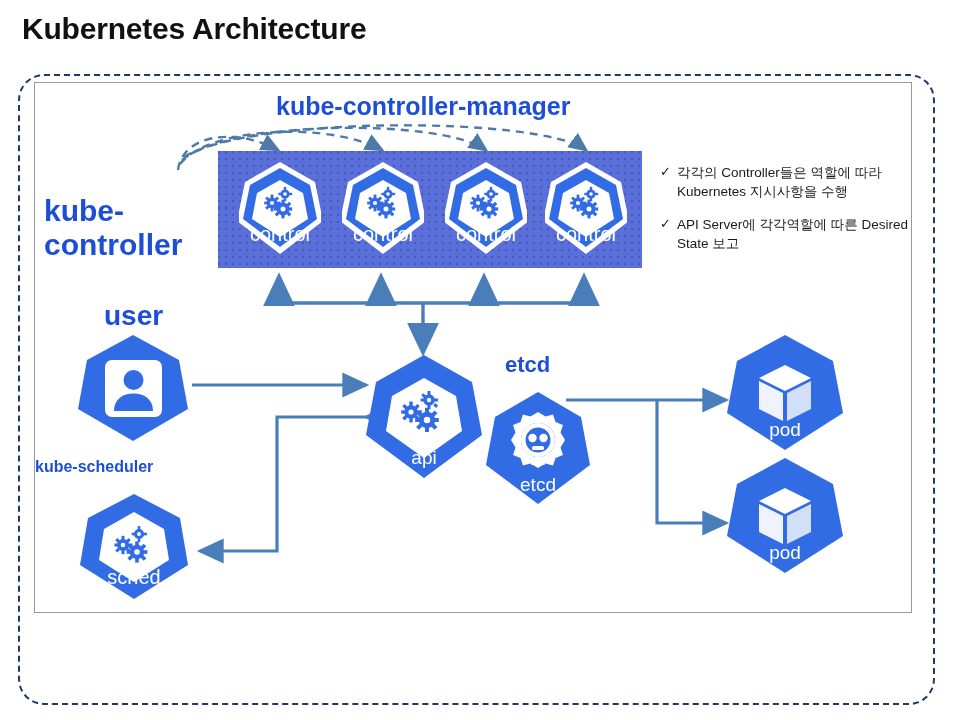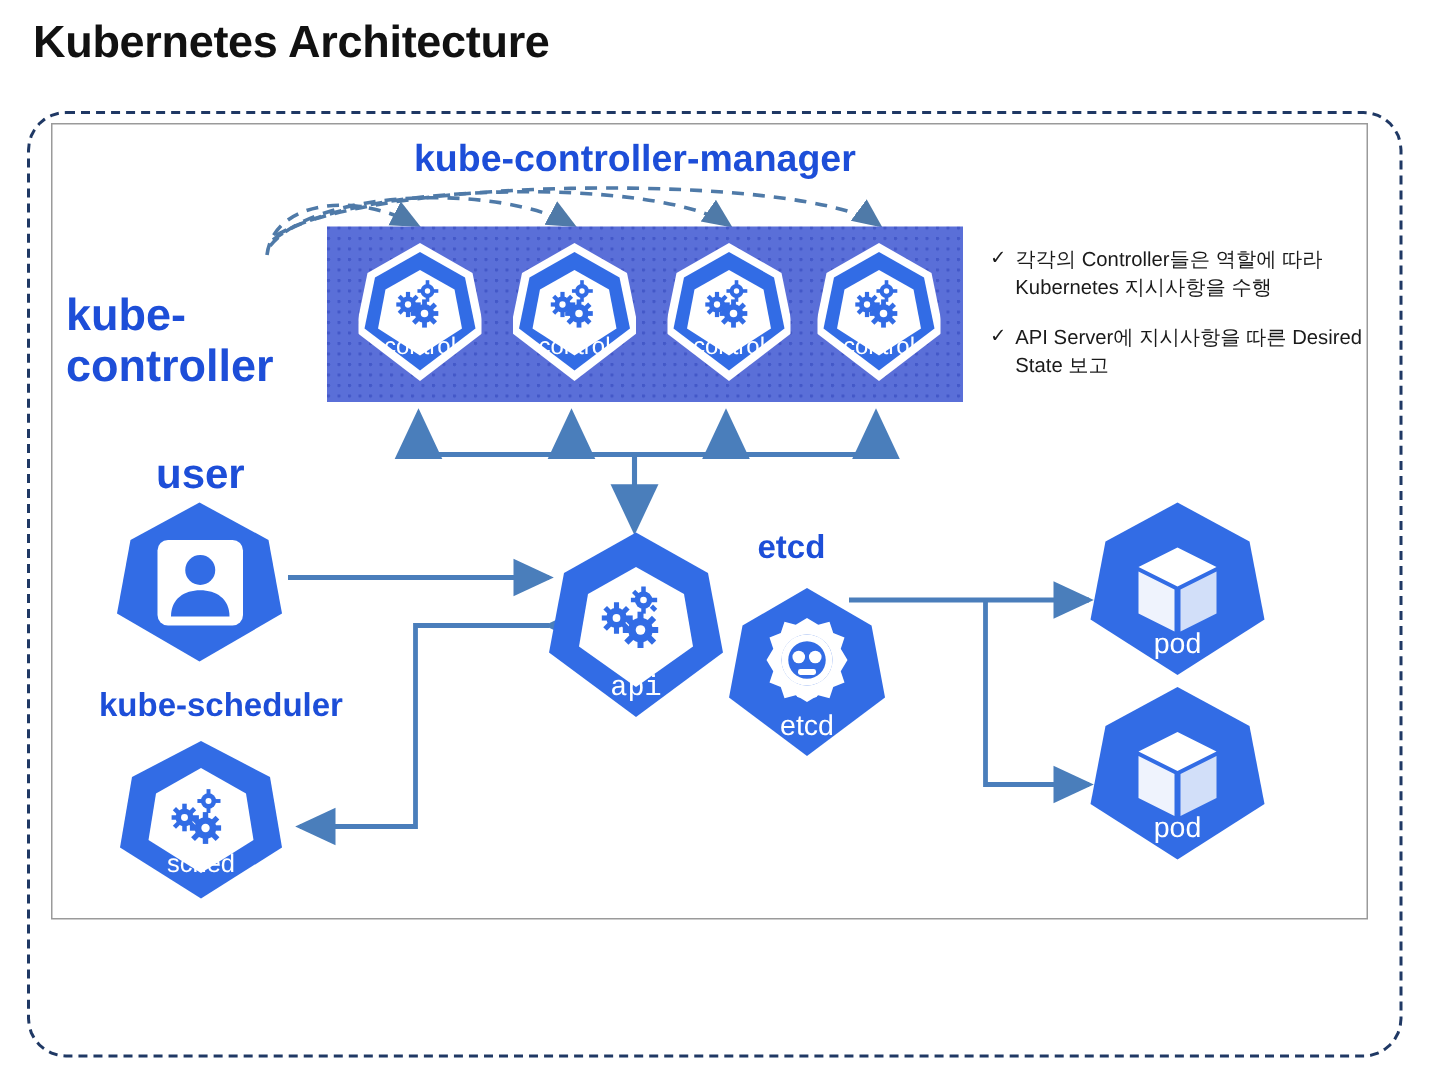--- a/index.html
+++ b/index.html
@@ -31,32 +31,32 @@
     background-image:radial-gradient(circle at 1px 1px, rgba(40,60,180,.45) 1.1px, transparent 1.3px);
     background-size:7px 7px;
   }
 
   .lbl{position:absolute;font-weight:bold;color:#1d4ed8;white-space:pre;line-height:1.12;}
   .lbl-kcm{left:276px;top:92px;font-size:25px;}
   .lbl-kc{left:44px;top:152px;font-size:30px;margin-top:42px;}
   .lbl-user{left:104px;top:300px;font-size:28px;}
   .lbl-apisrv{left:437px;top:321px;font-size:22px;}
   .lbl-etcd{left:505px;top:353px;font-size:22px;}
-  .lbl-sched{left:35px;top:458px;font-size:22px;margin-left:31px;}
+  .lbl-sched{left:35px;top:458px;font-size:16px;}
 
   .notes{position:absolute;left:660px;top:163px;width:250px;color:#1a1a1a;font-size:13.5px;line-height:1.42;}
   .note{display:flex;gap:6px;margin-bottom:14px;}
   .note .chk{flex:0 0 auto;font-size:13px;line-height:1.42;}
   .note .txt{flex:1 1 auto;}
 
   .hept{position:absolute;}
   .hept svg{display:block;width:100%;height:100%;}
   .hept-cap{
     position:absolute;left:0;right:0;text-align:center;color:#ffffff;
-    font-size:16px;font-weight:normal;pointer-events:none;
+    font-size:20px;font-weight:normal;pointer-events:none;
   }
 
   .svg-layer{position:absolute;left:0;top:0;width:960px;height:720px;pointer-events:none;}
 </style>
 </head>
 <body>
 
 <div id="stage">
 
   <div class="page-title">Kubernetes Architecture</div>
@@ -289,21 +289,21 @@
       <polygon points="59,2 105,27 114,76 59,108 4,76 13,27" fill="#326ce5"></polygon>
       <rect x="31" y="27" width="57" height="57" rx="7" fill="#ffffff"></rect>
       <g fill="#326ce5">
         <circle cx="59.5" cy="47" r="10"></circle>
         <path d="M40,78 C40,66 49,60.5 59.5,60.5 C70,60.5 79,66 79,78 Z"></path>
       </g>
     </svg>
     <div class="hept-cap" style="top:78px;"></div>
   </div>
 
-  <div class="hept" style="left:366px;top:352px;width:116px;height:130px;font-family:Liberation Mono, monospace;">
+  <div class="hept" style="left:366px;top:352px;width:116px;height:130px;">
     <svg viewBox="0 0 116 130">
       <polygon points="58,3 106,30 116,83 58,126 0,83 10,30" fill="#326ce5"></polygon>
       <polygon points="58,26 90,44 96,79 58,106 20,79 26,44" fill="#ffffff"></polygon>
       <g fill="#326ce5">
         <circle cx="45" cy="60" r="6.8"></circle>
           <circle cx="45" cy="60" r="2.6" fill="#ffffff"></circle>
         <g>
             <rect x="43.3" y="49.5" width="3.4" height="5"></rect>
             <rect x="43.3" y="65.5" width="3.4" height="5"></rect>
            <rect x="35.2" y="58.3" width="5" height="3.4"></rect>
@@ -391,21 +391,21 @@
             <rect x="57.2" y="65.7" width="3.6" height="4.9"></rect>
            <rect x="48.6" y="58.2" width="4.9" height="3.6"></rect>
             <rect x="64.5" y="58.2" width="4.9" height="3.6"></rect>
            <rect x="50.5" y="52.4" width="3.6" height="4.5" transform="rotate(-45 52.3 54.6)"></rect>
            <rect x="63.6" y="63.6" width="3.6" height="4.5" transform="rotate(-45 65.4 65.8)"></rect>
            <rect x="63.6" y="52.4" width="3.6" height="4.5" transform="rotate(45 65.4 54.6)"></rect>
            <rect x="50.5" y="63.6" width="3.6" height="4.5" transform="rotate(45 52.3 65.8)"></rect>
           </g>
       </g>
     </svg>
-    <div class="hept-cap" style="top:74px;font-size:17px;">sched</div>
+    <div class="hept-cap" style="top:74px;font-size:20px;">sched</div>
   </div>
 
   <div class="hept" style="left:726px;top:333px;width:118px;height:120px;">
     <svg viewBox="0 0 118 120">
       <polygon points="59,2 107,28 117,80 59,117 1,80 11,28" fill="#326ce5"></polygon>
       <g fill="#ffffff">
         <polygon points="59,32 85,45 59,58 33,45"></polygon>
         <polygon points="33,48 57,60 57,88 33,76" opacity="0.92"></polygon>
         <polygon points="85,48 61,60 61,88 85,76" opacity="0.78"></polygon>
       </g>
@@ -425,17 +425,17 @@
     <div class="hept-cap" style="top:86px;font-size:19px;">pod</div>
   </div>
 
   <div class="notes">
     <div class="note">
       <span class="chk">✓</span>
       <span class="txt">각각의 Controller들은 역할에 따라 Kubernetes 지시사항을 수행</span>
     </div>
     <div class="note">
       <span class="chk">✓</span>
-      <span class="txt">API Server에 지시사항을 따른 Desired State 보고</span>
+      <span class="txt">API Server에 각각역할에 따른 Desired State 보고</span>
     </div>
   </div>
 
 </div>
 
 </body></html>

